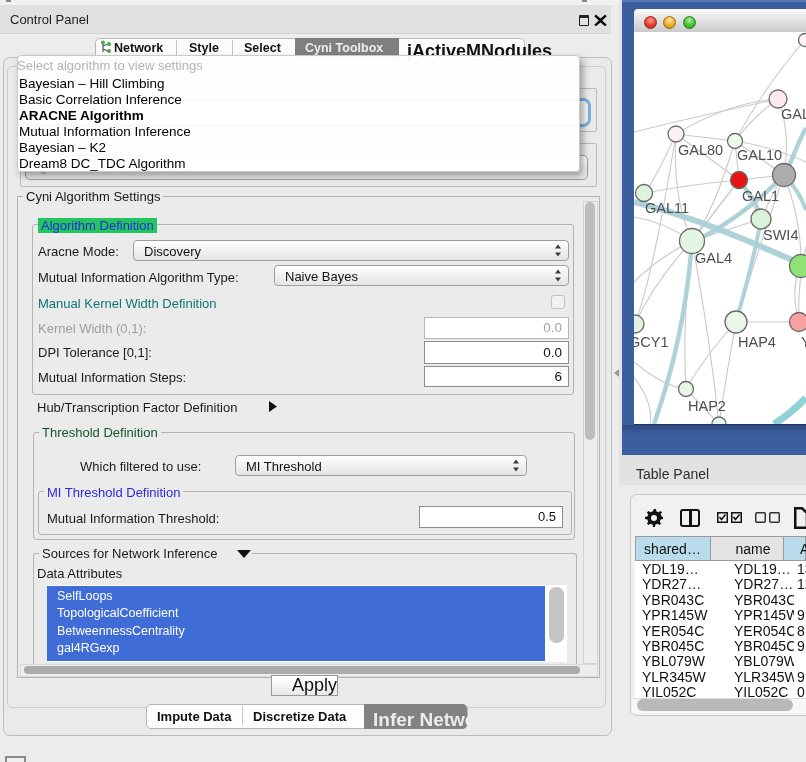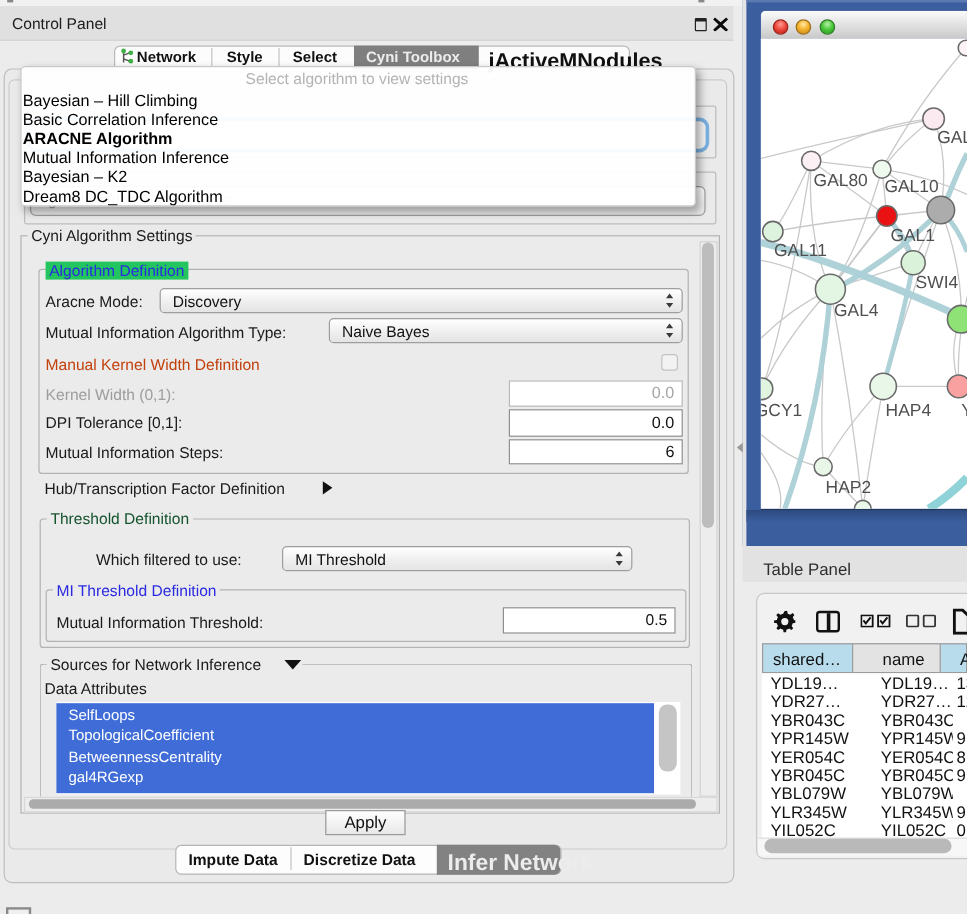--- a/index.html
+++ b/index.html
@@ -64,21 +64,21 @@
   </div>
 
 <div class="lbl abs" style="left:38px;top:270px">Mutual Information Algorithm Type:</div>
 <div class="combo" style="left:274px;top:265px;width:293px;height:19px">
     <span class="tx">Naive Bayes</span>
 <svg class="arr" viewBox="0 0 8 13">
       <path d="M4 0.5 L7 4.5 L1 4.5 Z M4 12.5 L7 8.5 L1 8.5 Z" fill="#3a3a3a"></path>
     </svg>
   </div>
 
-<div class="lbl abs" style="left:38px;top:296px;color:#c2410c">Manual Kernel Width Definition</div>
+<div class="lbl abs" style="left:38px;top:296px;color:#0f766e">Manual Kernel Width Definition</div>
 <div class="abs" style="left:551px;top:295px;width:12px;height:12px;border:1px solid #c2c2c2;border-radius:3px;background:#f2f2f2"></div>
 
 <div class="lbl abs" style="left:38px;top:321px;color:#9d9d9d">Kernel Width (0,1):</div>
 <div class="fld" style="left:424px;top:317px;width:137px;height:20px;border-color:#b7b7b7;color:#a5a5a5;line-height:20px;font-size:13.5px">0.0</div>
 
 <div class="lbl abs" style="left:38px;top:345px">DPI Tolerance [0,1]:</div>
 <div class="fld" style="left:424px;top:341px;width:137px;height:21px;line-height:21px;font-size:13.5px">0.0</div>
 
 <div class="lbl abs" style="left:38px;top:370px">Mutual Information Steps:</div>
 <div class="fld" style="left:424px;top:366px;width:137px;height:19px;line-height:19px;font-size:13.5px">6</div>
@@ -117,33 +117,33 @@
 <div class="abs" style="left:57px;top:606px;font-size:12.5px;color:#fff">TopologicalCoefficient</div>
 <div class="abs" style="left:57px;top:624px;font-size:12.5px;color:#fff">BetweennessCentrality</div>
 <div class="abs" style="left:57px;top:641px;font-size:12.5px;color:#fff">gal4RGexp</div>
 <div class="abs" style="left:549px;top:587px;width:15px;height:56px;background:#c5c5c5;border-radius:7px"></div>
 
 <div class="abs" style="left:583px;top:201px;width:13px;height:461px;background:#ededed;border:1px solid #d2d2d2"></div>
 <div class="abs" style="left:585px;top:202px;width:10px;height:238px;background:#bdbdbd;border-radius:6px"></div>
 <div class="abs" style="left:20px;top:664px;width:576px;height:11px;background:#ededed;border:1px solid #d8d8d8"></div>
 <div class="abs" style="left:24px;top:666px;width:556px;height:8px;background:#ababab;border-radius:4px"></div>
 
-<div class="abs" style="left:271px;top:675px;width:65px;height:19px;background:linear-gradient(#ffffff,#e8e8e8);border:1px solid #9a9a9a;border-radius:0;text-align:center;font-size:14px;color:#111;line-height:19px">Apply</div>
+<div class="abs" style="left:271px;top:675px;width:65px;height:19px;background:linear-gradient(#ffffff,#e8e8e8);border:1px solid #9a9a9a;border-radius:0;text-align:right;font-size:18px;color:#111;line-height:19px">Apply</div>
 
 <div class="abs" style="left:146px;top:704px;width:320px;height:23px;background:#fdfdfd;border:1px solid #b5b5b5;border-radius:5px"></div>
 <div class="abs" style="left:242px;top:706px;width:1px;height:19px;background:#c3c3c3"></div>
 <div class="abs" style="left:364px;top:704px;width:103px;height:25px;background:#828282;border-radius:0 5px 5px 0"></div>
 <div class="abs" style="left:157px;top:709px;font-size:13px;font-weight:bold;color:#111">Impute Data</div>
 <div class="abs" style="left:253px;top:709px;font-size:13px;font-weight:bold;color:#111">Discretize Data</div>
 <div class="abs" style="left:373px;top:709px;font-size:19px;font-weight:bold;color:#ececec">Infer Network</div>
 
 <div class="abs" style="left:5px;top:756px;width:17px;height:10px;border:2px solid #8a8a8a;background:#f0f0f0"></div>
 
 <div class="abs" style="left:17px;top:55px;width:561px;height:115px;background:rgba(255,255,255,0.95);border:1px solid #c9c9c9;border-radius:4px;box-shadow:3px 4px 7px rgba(0,0,0,0.35)"></div>
-<div class="abs" style="left:17px;top:58px;width:561px;text-align:center;font-size:13px;color:#b3b3b3">Select algorithm to view settings</div>
+<div class="abs" style="left:17px;top:58px;width:561px;font-size:13px;color:#b3b3b3">Select algorithm to view settings</div>
 <div class="abs" style="left:19px;top:76px;font-size:13.5px;color:#000;line-height:15.9px">Bayesian – Hill Climbing<br>Basic Correlation Inference<br><b>ARACNE Algorithm</b><br>Mutual Information Inference<br>Bayesian – K2<br>Dream8 DC_TDC Algorithm</div>
 
 <div class="abs" style="left:619px;top:0;width:187px;height:455px;background:#3b5e9e"></div>
 <div class="abs" style="left:619px;top:0;width:3px;height:455px;background:#e4e4e4"></div>
 <div class="abs" style="left:622px;top:0;width:184px;height:2px;background:#5c7ab2"></div>
 <div class="abs" style="left:634px;top:424px;width:172px;height:1px;background:#20355c"></div>
 <div class="abs" style="left:622px;top:425px;width:184px;height:10px;background:linear-gradient(#2d4a7f,#3b5e9e)"></div>
 
 <div class="abs" style="left:634px;top:9px;width:172px;height:23px;background:linear-gradient(#fbfbfb,#c9c9c9);border-bottom:1px solid #8e8e8e;border-radius:4px 0 0 0"></div>
 <div class="abs" style="left:644px;top:16px;width:11px;height:11px;border-radius:50%;background:radial-gradient(circle at 50% 30%,#ff9a92,#ee4b40 45%,#b5170e);border:0.5px solid #9a2019"></div>

